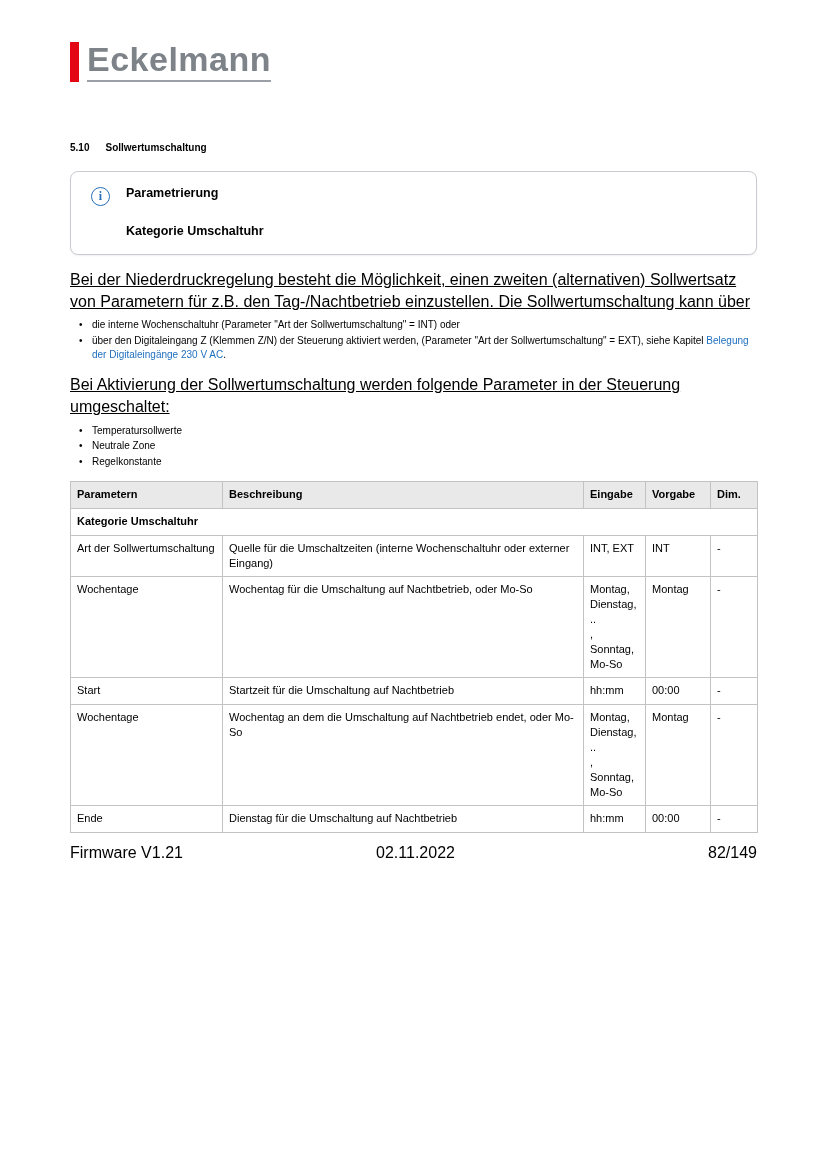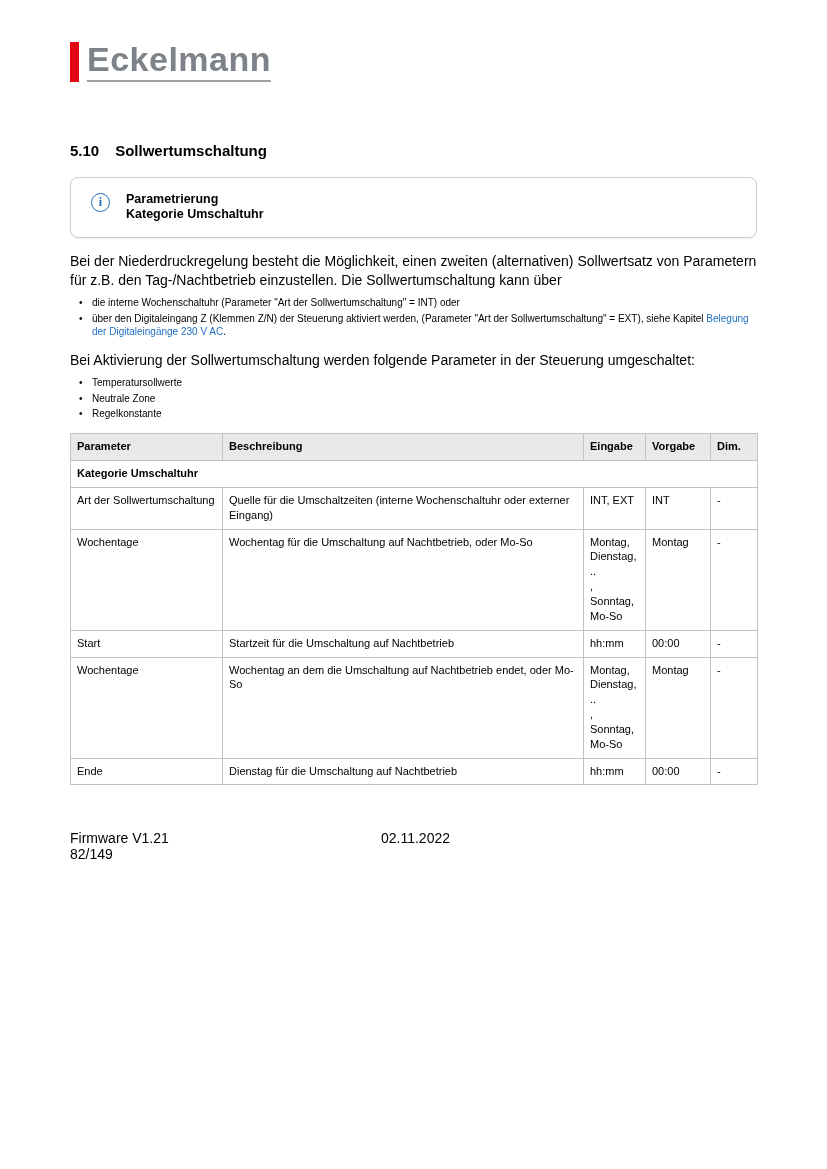--- a/index.html
+++ b/index.html
@@ -21,21 +21,21 @@
     font-size: 34px;
     font-weight: bold;
     color: #7d8388;
     letter-spacing: 0.5px;
     line-height: 1.05;
     border-bottom: 2px solid #9aa0a5;
     padding-bottom: 2px;
   }
 
   
-  .section-heading { margin-top: 56px; font-size: 15px; font-weight: bold; }
+  .section-heading { margin-top: 56px; font-size: 10px; font-weight: bold; }
   .section-heading .num { margin-right: 16px; }
 
   
   .info-box {
     margin-top: 18px;
     border: 1px solid #c9ccd0;
     border-radius: 8px;
     padding: 14px 20px 16px 20px;
     display: flex;
     gap: 16px;
@@ -47,25 +47,25 @@
     width: 19px; height: 19px;
     border: 1.6px solid #2470b8;
     border-radius: 50%;
     color: #2470b8;
     font-size: 12px;
     font-weight: bold;
     display: flex; align-items: center; justify-content: center;
     margin-top: 1px;
     font-family: "Liberation Serif", serif;
   }
-  .info-text { display: flex; flex-direction: column; gap: 1px; }
+  .info-text { display: flex; flex-direction: column; gap: 24px; }
   .info-title, .info-subtitle { font-size: 12.5px; font-weight: bold; }
 
   
-  .para { margin-top: 14px; font-size: 14px; line-height: 1.4; }
+  .para { margin-top: 14px; font-size: 16px; line-height: 1.4; text-decoration: underline; }
   .para.tight { margin-top: 12px; }
   ul.bullets { list-style: none; margin-top: 5px; }
   ul.bullets li {
     font-size: 10px; line-height: 1.38;
     padding-left: 22px; position: relative;
     margin-top: 2px;
   }
   ul.bullets li::before {
     content: "•";
     position: absolute; left: 9px; top: 0;
@@ -89,22 +89,21 @@
   }
   table.params th { background: #e9e9e9; font-weight: bold; }
   td.section-cell { font-weight: bold; }
   td.pre { white-space: pre-line; }
 
   
   .footer {
     position: absolute;
     left: 70px; right: 70px; bottom: 32px;
     display: flex; justify-content: space-between; align-items: baseline;
-    font-size: 14px;
-    flex-direction: column;
+    font-size: 16px;
   }
   .footer .center { position: absolute; left: 4px; right: 0; text-align: center; }
 </style>
 </head>
 <body>
 
 <div class="page">
 
   <div class="logo">
     <div class="logo-bar"></div>
@@ -143,21 +142,21 @@
     <table class="params">
       <colgroup>
         <col style="width:152px">
         <col style="width:361px">
         <col style="width:62px">
         <col style="width:65px">
         <col style="width:47px">
       </colgroup>
       <thead>
         <tr>
-          <th>Parameter</th>
+          <th>Parametern</th>
           <th>Beschreibung</th>
           <th>Eingabe</th>
           <th>Vorgabe</th>
           <th>Dim.</th>
         </tr>
       </thead>
       <tbody>
         <tr>
           <td class="section-cell" colspan="5">Kategorie Umschaltuhr</td>
         </tr>

